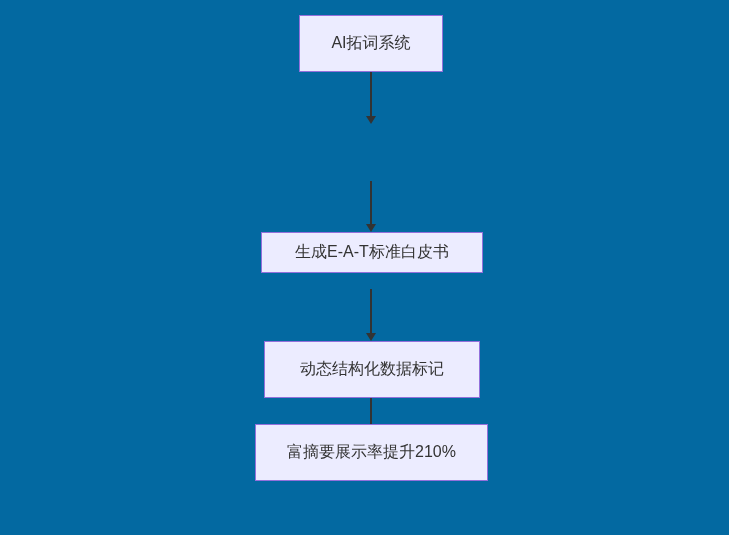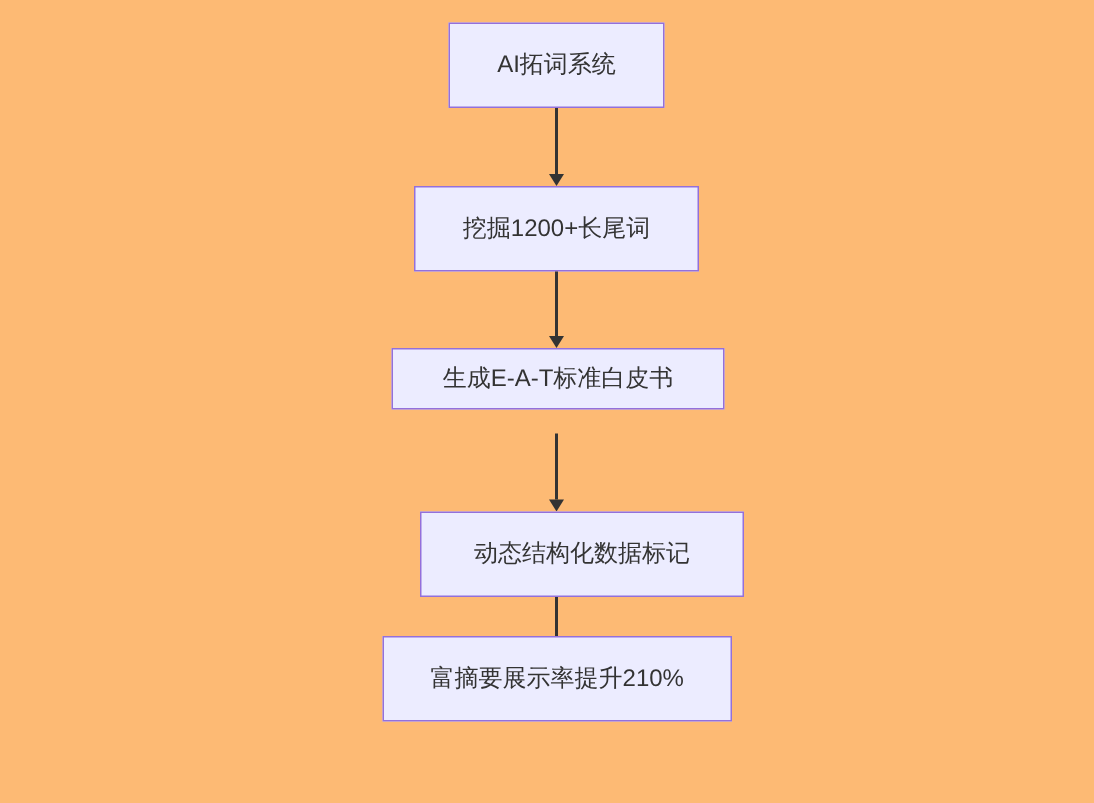--- a/index.html
+++ b/index.html
@@ -6,40 +6,40 @@
     margin: 0;
     padding: 0;
   }
   body {
     font-family: "Liberation Sans", "DejaVu Sans", sans-serif;
   }
   .canvas {
     position: relative;
     width: 729px;
     height: 535px;
-    background: #fdba74;
+    background: #0369a1;
     overflow: hidden;
   }
   .node {
     position: absolute;
     box-sizing: border-box;
     background: #ECECFF;
     border: 1px solid #9370DB;
     color: #333333;
     font-size: 16px;
     display: flex;
     align-items: center;
     justify-content: center;
     text-align: center;
     white-space: nowrap;
   }
   .node-a { left: 299px; top: 15px;  width: 144px; height: 57px; }
   .node-b { left: 276px; top: 124px; width: 190px; height: 57px; }
   .node-c { left: 261px; top: 232px; width: 222px; height: 41px; }
-  .node-d { left: 264px; top: 341px; width: 216px; height: 57px; margin-left: 16px; }
+  .node-d { left: 264px; top: 341px; width: 216px; height: 57px; }
   .node-e { left: 255px; top: 424px; width: 233px; height: 57px; }
 
   .arrow {
     position: absolute;
     left: 366px;
     width: 10px;
     display: flex;
     flex-direction: column;
     align-items: center;
   }
@@ -67,23 +67,20 @@
 
   <div class="node node-a">
     <span>AI拓词系统</span>
   </div>
 
   <div class="arrow arrow-1">
     <div class="shaft"></div>
     <div class="head"></div>
   </div>
 
-  <div class="node node-b">
-    <span>挖掘1200+长尾词</span>
-  </div>
 
   <div class="arrow arrow-2">
     <div class="shaft"></div>
     <div class="head"></div>
   </div>
 
   <div class="node node-c">
     <span>生成E-A-T标准白皮书</span>
   </div>
 

